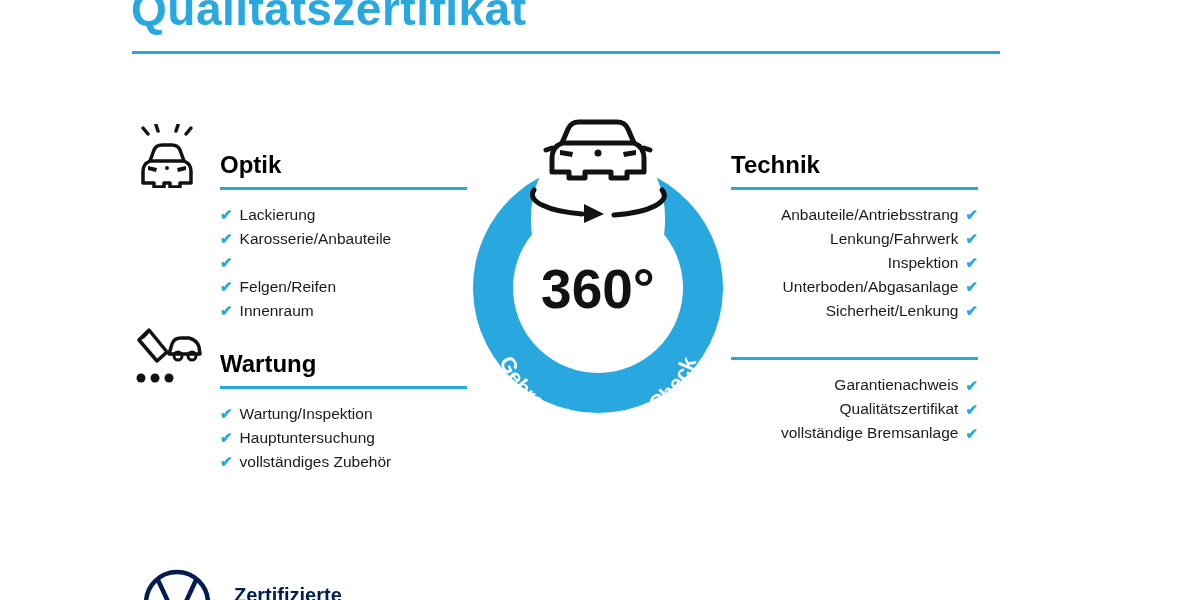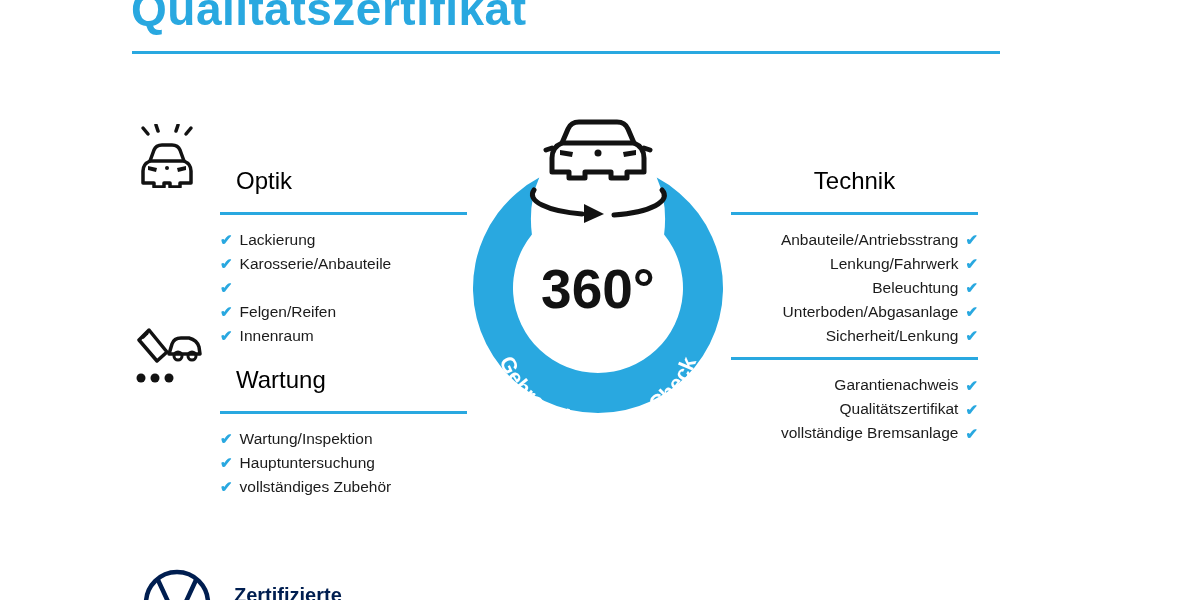--- a/index.html
+++ b/index.html
@@ -15,26 +15,26 @@
   .main-title{
     position:absolute;left:131px;top:-14px;margin:0;
     font-size:46px;font-weight:700;line-height:1;
     color:var(--accent);letter-spacing:.5px;white-space:nowrap;
   }
   .top-rule{
     position:absolute;left:132px;top:51px;width:948px;height:3px;
     background:var(--accent);
   }
   .section{position:absolute;width:247px;}
-  .section h2{margin:16px;font-size:24px;font-weight:400;color:#000;line-height:1.2;}
+  .section h2{margin:0;font-size:24px;font-weight:700;color:#000;line-height:1.2;}
   .section .rule{height:3px;background:var(--accent);margin-top:7px;}
   .items{list-style:none;margin:13px 0 0;padding:0;}
   .items li{display:flex;align-items:center;gap:7px;height:24px;font-size:15.5px;color:#1b1b1b;white-space:nowrap;}
   .check{color:var(--accent);font-weight:700;font-size:15px;line-height:1;}
-  .section.right{text-align:center;}
+  .section.right{text-align:left;}
   .section.right .items li{justify-content:flex-end;}
   .icon{position:absolute;}
   .icon svg{display:block;}
   .center-graphic{position:absolute;left:458px;top:106px;}
   .vw-logo{position:absolute;left:142px;top:568px;}
   .brand-label{
     position:absolute;left:222px;top:572px;margin:12px;
     font-size:20px;font-weight:700;color:var(--navy);line-height:1.1;
   }
 </style>
@@ -127,21 +127,21 @@
     <ul class="items">
       <li>
           <span>Anbauteile/Antriebsstrang</span>
           <span class="check">✔</span>
         </li>
       <li>
           <span>Lenkung/Fahrwerk</span>
           <span class="check">✔</span>
         </li>
       <li>
-          <span>Beleuchtung</span>
+          <span>Inspektion</span>
           <span class="check">✔</span>
         </li>
       <li>
           <span>Unterboden/Abgasanlage</span>
           <span class="check">✔</span>
         </li>
       <li>
           <span>Sicherheit/Lenkung</span>
           <span class="check">✔</span>
         </li>

